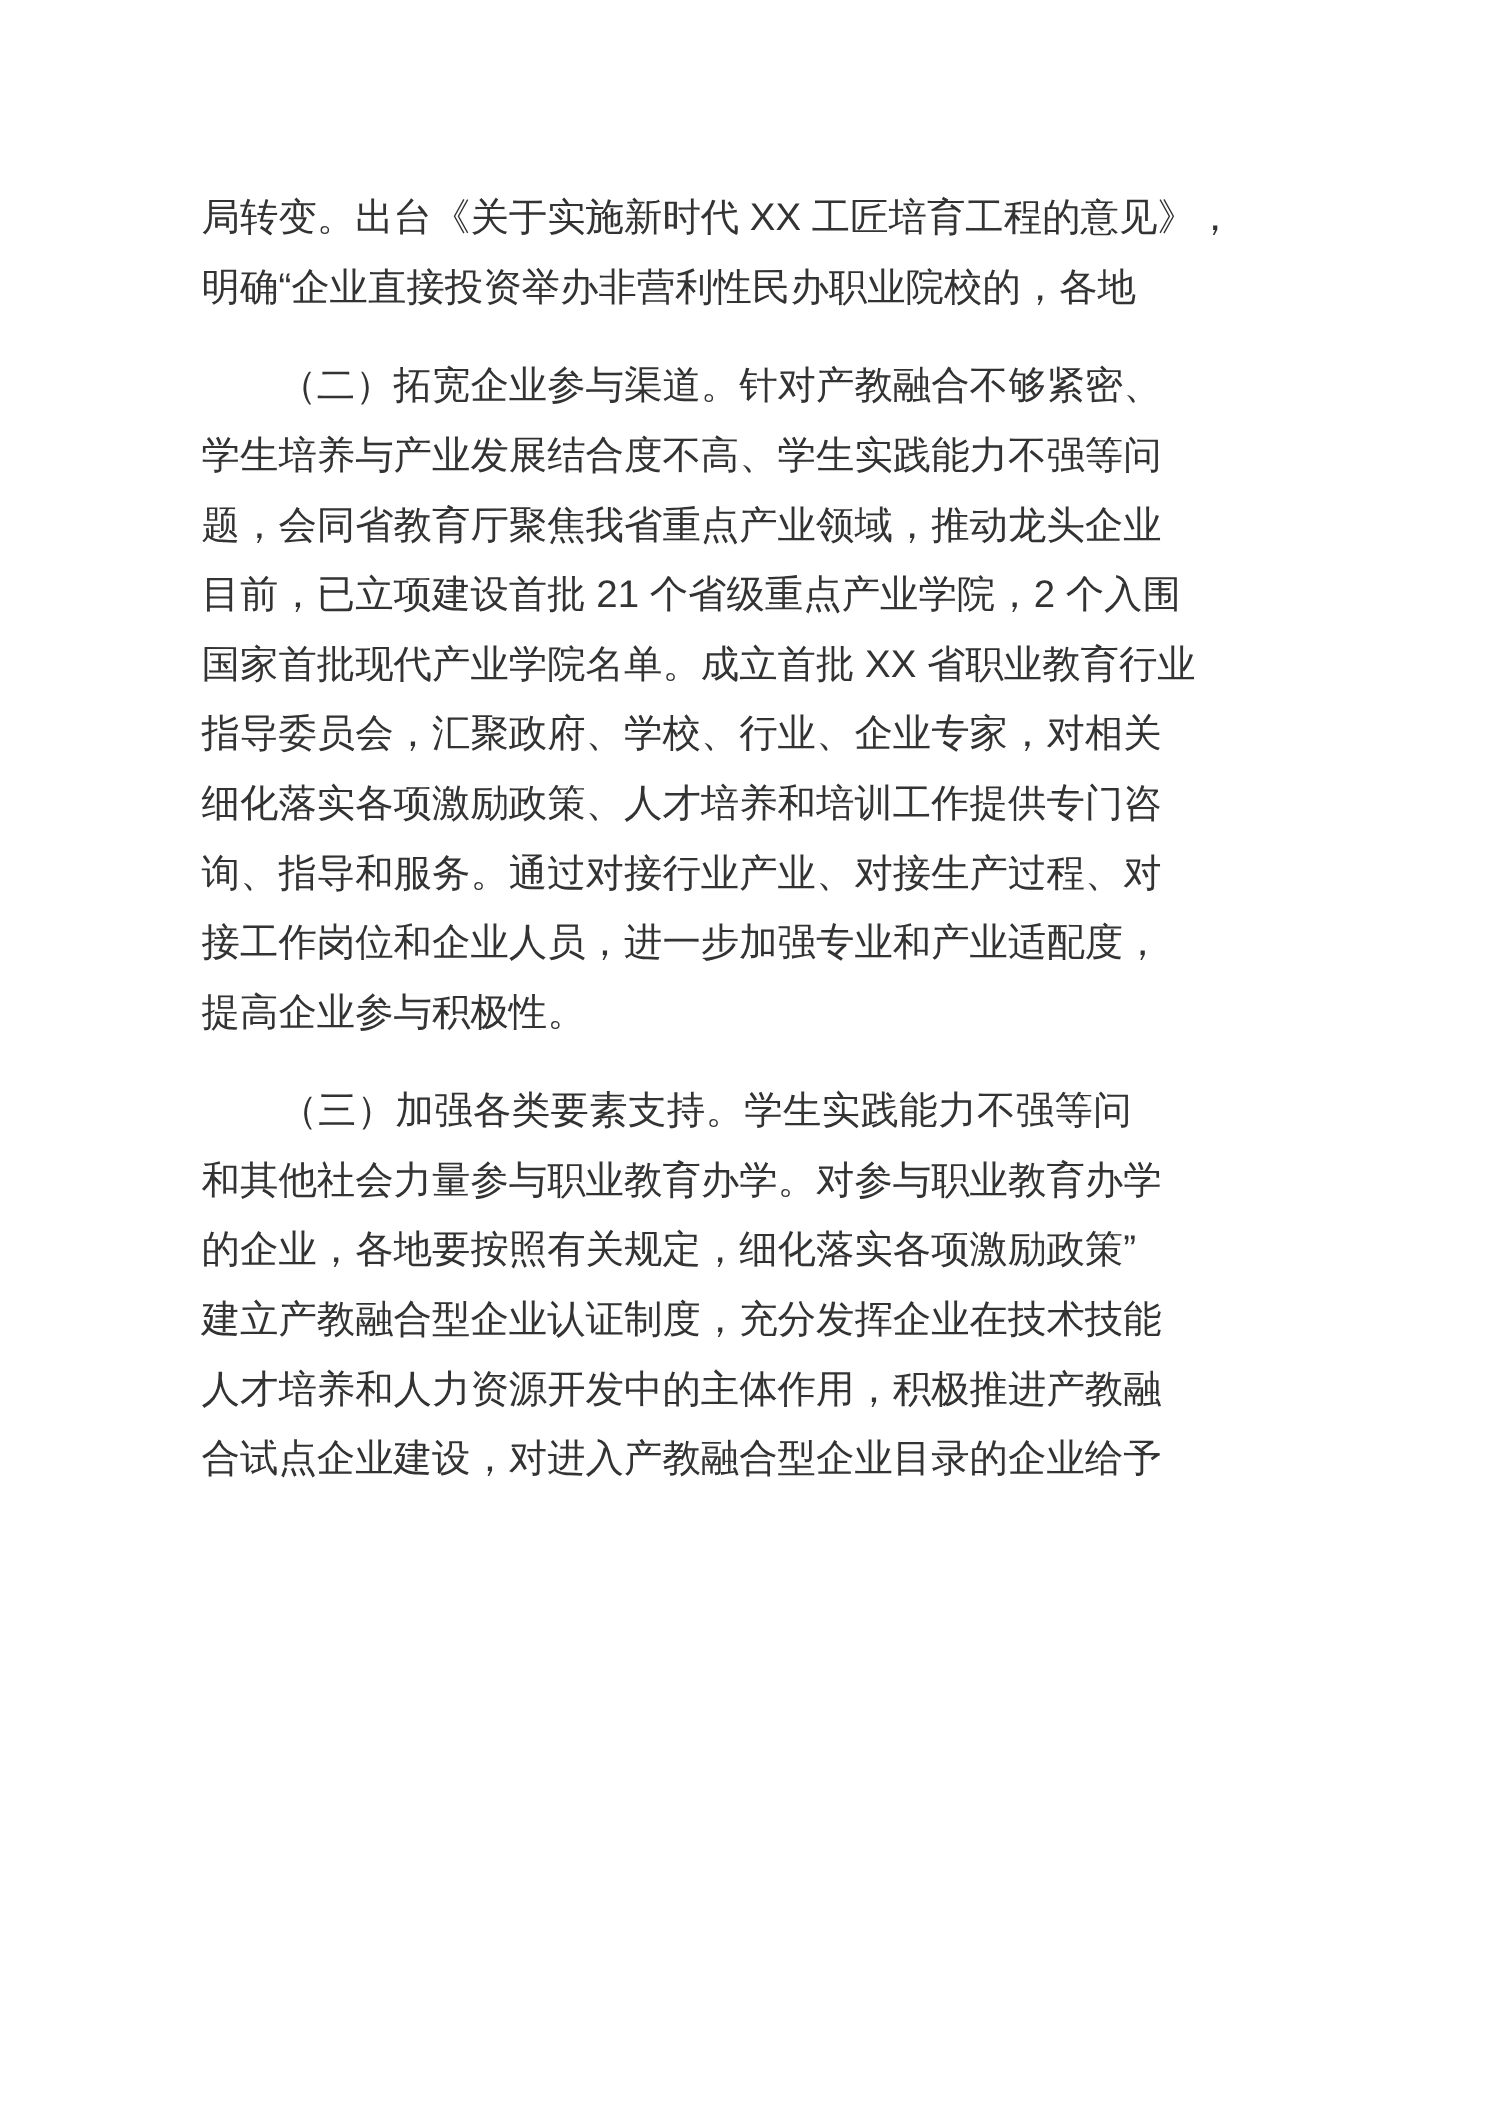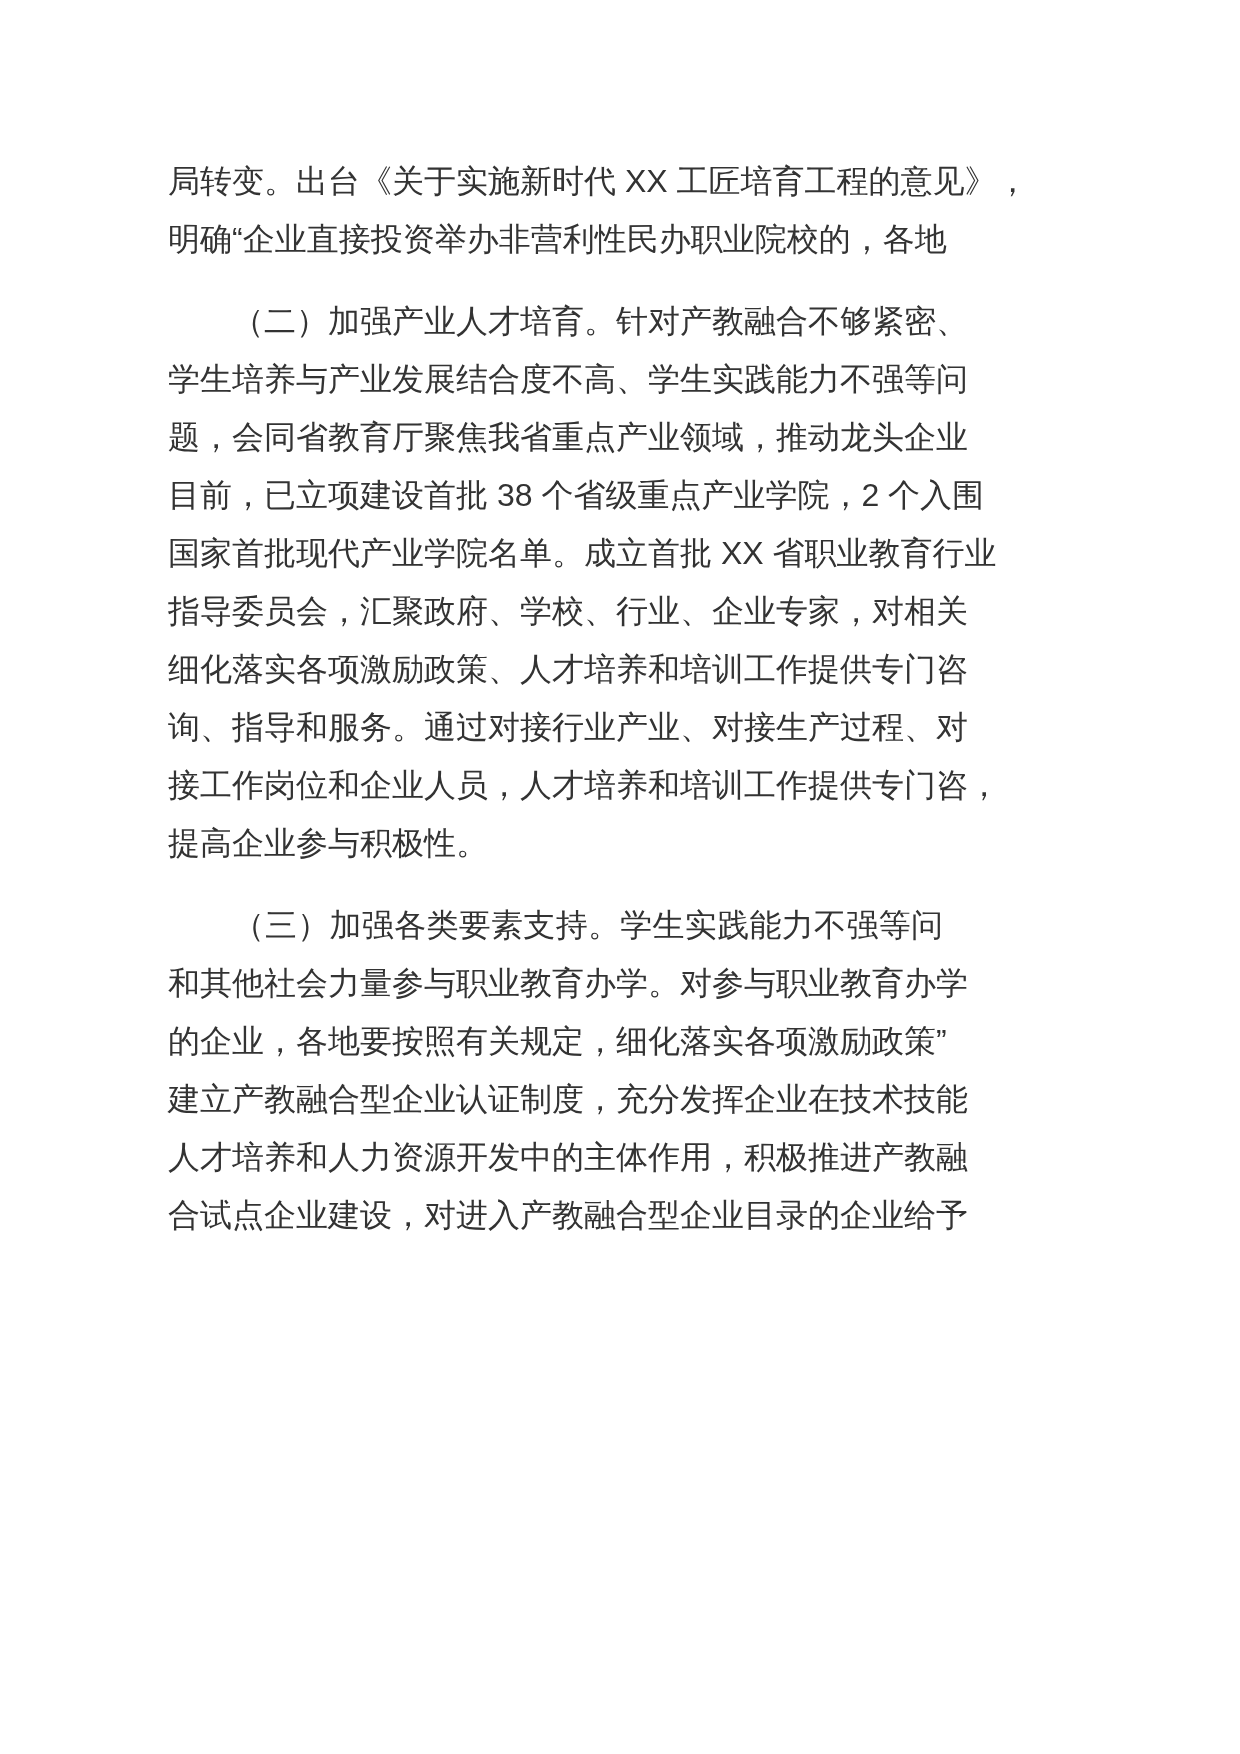--- a/index.html
+++ b/index.html
@@ -16,29 +16,29 @@
 </style>
 </head>
 <body>
 
 <div class="page">
   <div class="para">
     <span class="line">局转变。出台《关于实施新时代 XX 工匠培育工程的意见》，</span>
     <span class="line">明确“企业直接投资举办非营利性民办职业院校的，各地</span>
   </div>
   <div class="para">
-    <span class="line">　　（二）加强产业人才培育。针对产教融合不够紧密、</span>
+    <span class="line">　　（二）拓宽企业参与渠道。针对产教融合不够紧密、</span>
     <span class="line">学生培养与产业发展结合度不高、学生实践能力不强等问</span>
     <span class="line">题，会同省教育厅聚焦我省重点产业领域，推动龙头企业</span>
-    <span class="line">目前，已立项建设首批 38 个省级重点产业学院，2 个入围</span>
+    <span class="line">目前，已立项建设首批 21 个省级重点产业学院，2 个入围</span>
     <span class="line">国家首批现代产业学院名单。成立首批 XX 省职业教育行业</span>
     <span class="line">指导委员会，汇聚政府、学校、行业、企业专家，对相关</span>
     <span class="line">细化落实各项激励政策、人才培养和培训工作提供专门咨</span>
     <span class="line">询、指导和服务。通过对接行业产业、对接生产过程、对</span>
-    <span class="line">接工作岗位和企业人员，人才培养和培训工作提供专门咨，</span>
+    <span class="line">接工作岗位和企业人员，进一步加强专业和产业适配度，</span>
     <span class="line last">提高企业参与积极性。</span>
   </div>
   <div class="para">
     <span class="line">　　（三）加强各类要素支持。学生实践能力不强等问</span>
     <span class="line">和其他社会力量参与职业教育办学。对参与职业教育办学</span>
     <span class="line">的企业，各地要按照有关规定，细化落实各项激励政策”</span>
     <span class="line">建立产教融合型企业认证制度，充分发挥企业在技术技能</span>
     <span class="line">人才培养和人力资源开发中的主体作用，积极推进产教融</span>
     <span class="line">合试点企业建设，对进入产教融合型企业目录的企业给予</span>
   </div>

